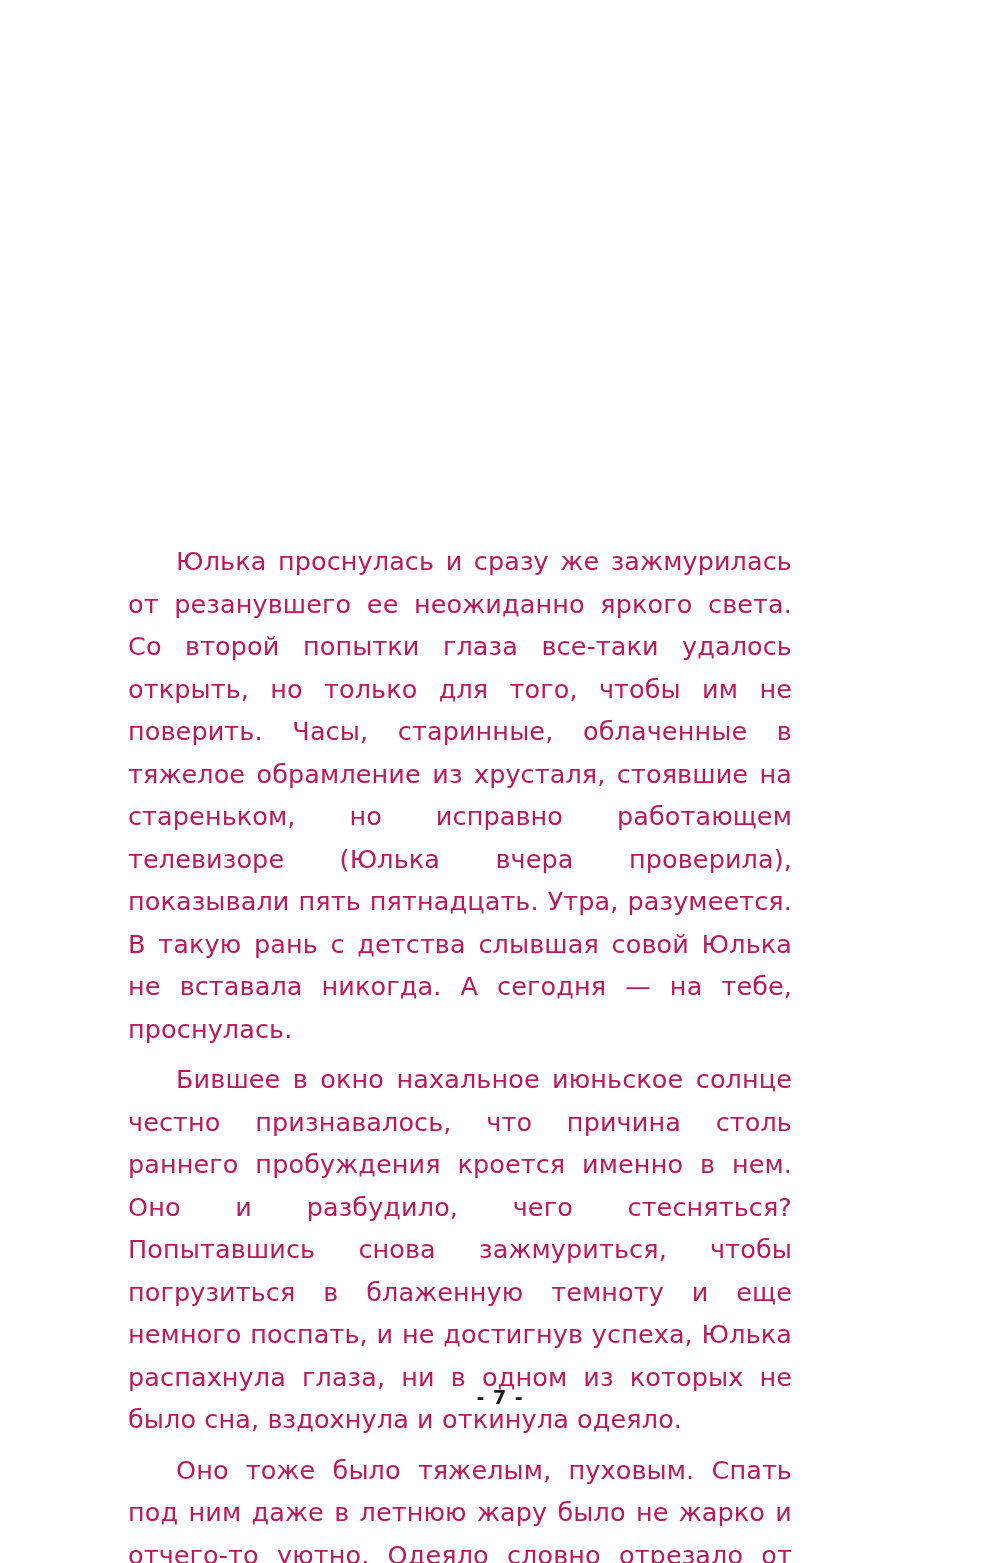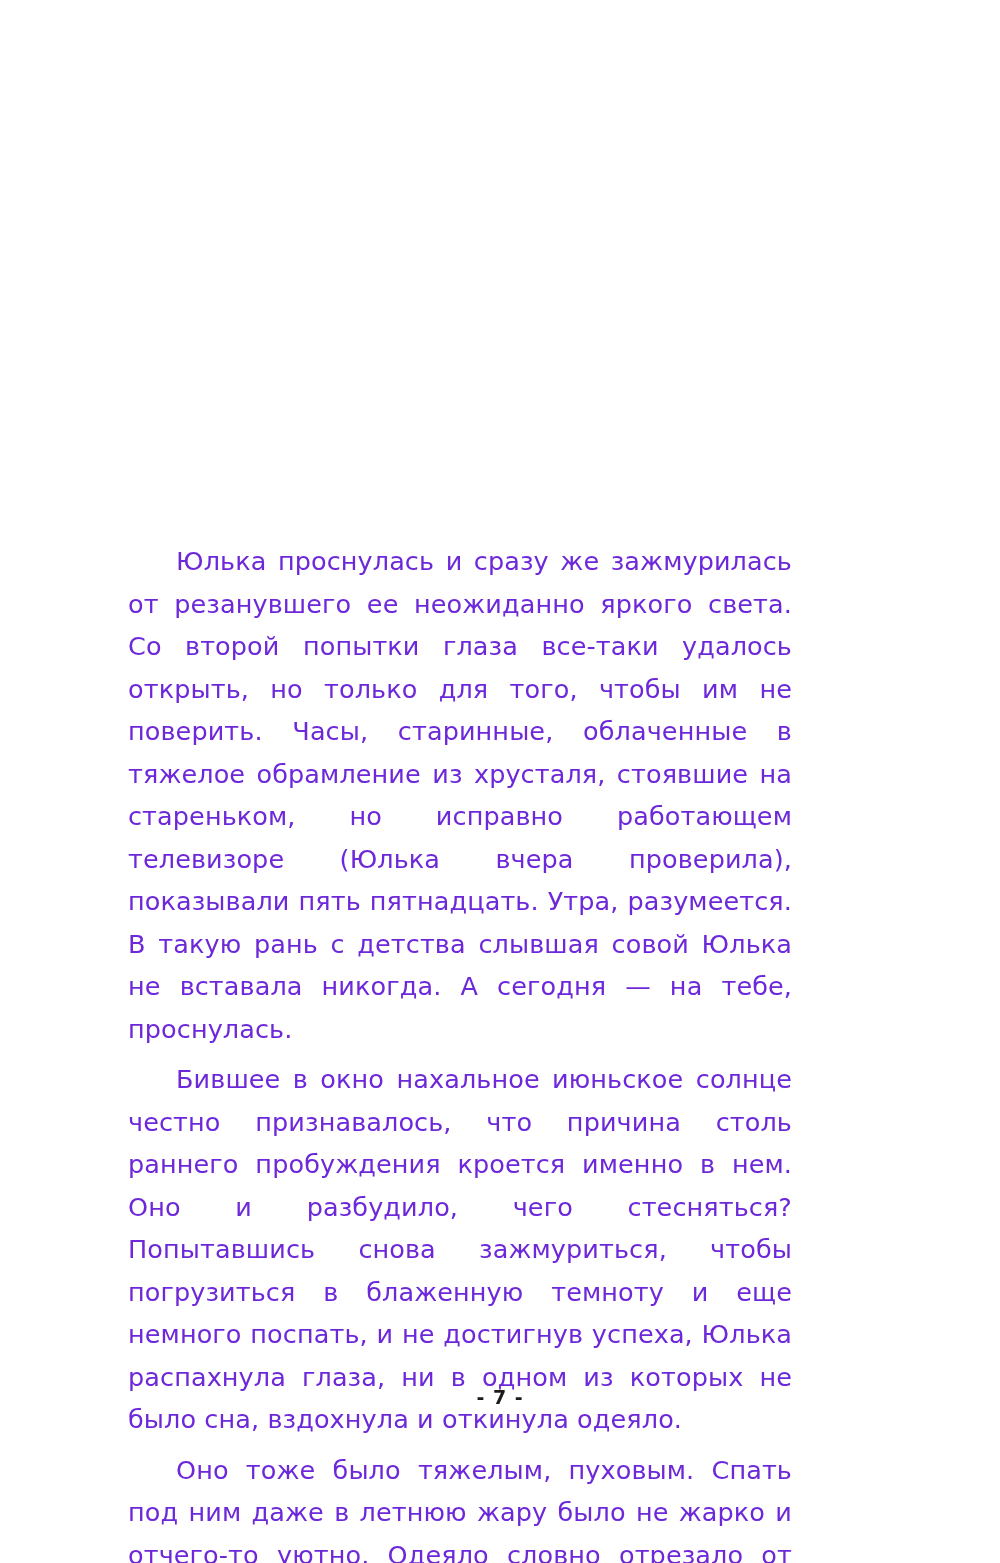--- a/index.html
+++ b/index.html
@@ -23,21 +23,21 @@
     top: 540px;
     width: 664px;
   }
   .para {
     margin: 0;
     text-indent: 48px;
     text-align: justify;
     font-size: 25.5px;
     line-height: 42.5px;
     letter-spacing: 0.1px;
-    color: #6d28d9;
+    color: #be185d;
     -webkit-hyphens: manual;
     hyphens: manual;
   }
   .para + .para {
     margin-top: 8px;
   }
   .folio {
     position: absolute;
     left: 0;
     right: 0;

